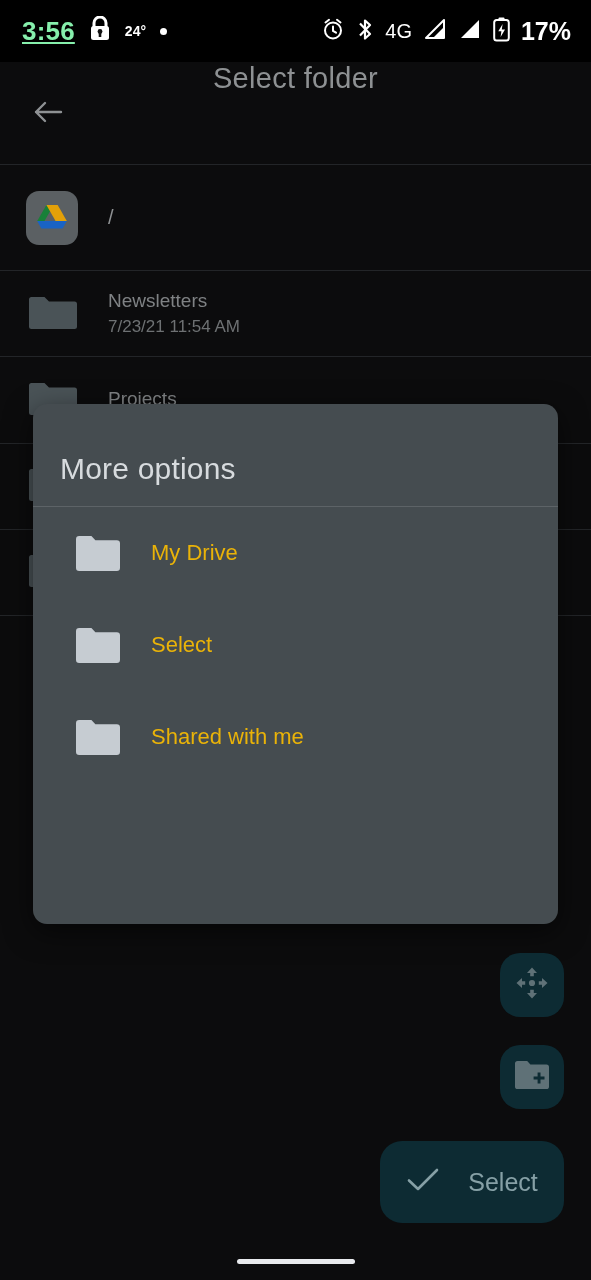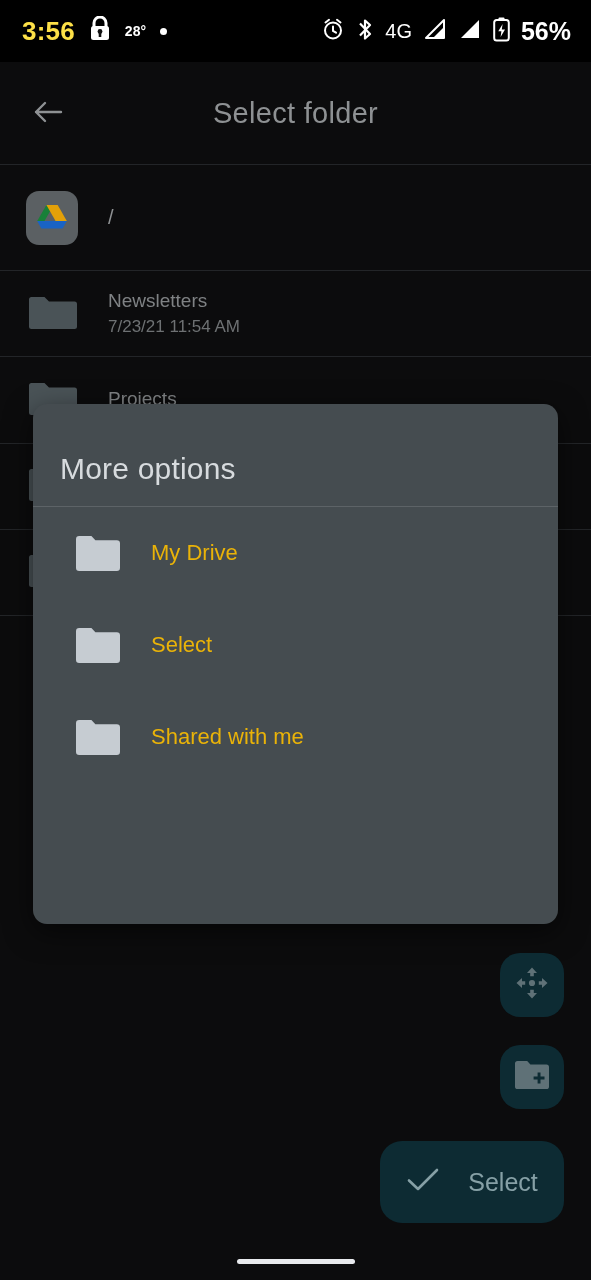--- a/index.html
+++ b/index.html
@@ -13,30 +13,30 @@
 
   
   .statusbar {
     position:absolute; top:0; left:0; width:591px; height:62px;
     background:#000000;
     display:flex; align-items:center; justify-content:space-between;
     padding:0 20px 0 22px;
   }
   .sb-left { display:flex; align-items:center; gap:14px; }
   .sb-right { display:flex; align-items:center; gap:11px; }
-  .sb-clock { color:#fde047; font-size:26px; font-weight:bold; letter-spacing:.2px; }
+  .sb-clock { color:#86efac; font-size:26px; font-weight:bold; letter-spacing:.2px;text-decoration:underline; }
   .sb-temp { color:#ffffff; font-size:14px; font-weight:bold; }
   .sb-dot { width:7px; height:7px; border-radius:50%; background:#ffffff; display:block; }
   .sb-batt { color:#ffffff; font-size:25px; font-weight:bold; }
   .ic { display:block; }
 
   
   .appbar {
     position:absolute; top:62px; left:0; width:591px; height:103px;
-    display:flex; align-items:center;
+    display:flex; 
   }
   .back-btn {
     position:absolute; left:26px; top:50%; transform:translateY(-50%);
     width:44px; height:44px; display:flex; align-items:center; justify-content:center;
   }
   .appbar-title {
     width:100%; text-align:center;
     color:#8e9193; font-size:29px; font-weight:normal; letter-spacing:.3px;
   }
 
@@ -111,21 +111,21 @@
     <div class="sb-left">
       <span class="sb-clock">3:56</span>
       <span class="ic">
         <svg width="22" height="26" viewBox="0 0 22 26">
           <path d="M5 11V7a6 6 0 0 1 12 0v4" fill="none" stroke="#fff" stroke-width="3"></path>
           <rect x="2" y="10" width="18" height="14" rx="2.5" fill="#fff"></rect>
           <circle cx="11" cy="15.5" r="2.4" fill="#111"></circle>
           <rect x="9.7" y="16" width="2.6" height="5" fill="#111"></rect>
         </svg>
       </span>
-      <span class="sb-temp">28°</span>
+      <span class="sb-temp">24°</span>
       <span class="sb-dot"></span>
     </div>
     <div class="sb-right">
       <span class="ic">
         <svg width="24" height="24" viewBox="0 0 24 24">
           <circle cx="12" cy="13.5" r="8" fill="none" stroke="#fff" stroke-width="2"></circle>
           <path d="M12 9.5v4.4l3 1.8" fill="none" stroke="#fff" stroke-width="2" stroke-linecap="round"></path>
           <path d="M4.5 5.5 8 2.8M19.5 5.5 16 2.8" stroke="#fff" stroke-width="2" stroke-linecap="round"></path>
         </svg>
       </span>
@@ -146,21 +146,21 @@
           <path d="M21 3v18H3Z" fill="#fff"></path>
         </svg>
       </span>
       <span class="ic">
         <svg width="17" height="25" viewBox="0 0 17 25">
           <rect x="1.2" y="3" width="14.6" height="20.5" rx="2.5" fill="none" stroke="#fff" stroke-width="2"></rect>
           <rect x="5.5" y="0.6" width="6" height="3" rx="1" fill="#fff"></rect>
           <path d="M9.6 7 5.3 14.2h3.1L7.6 20l4.4-7.6H8.8Z" fill="#fff"></path>
         </svg>
       </span>
-      <span class="sb-batt">56%</span>
+      <span class="sb-batt">17%</span>
     </div>
   </div>
 
   <div class="appbar">
     <div class="back-btn">
       <span>
         <svg width="32" height="28" viewBox="0 0 32 28">
           <path d="M29 14H4M13 5 4 14l9 9" fill="none" stroke="#8e9193" stroke-width="2.4" stroke-linecap="round" stroke-linejoin="round"></path>
         </svg>
       </span>

